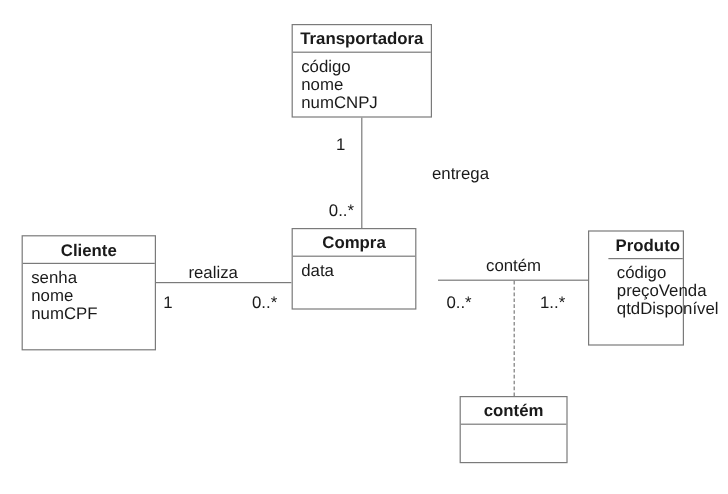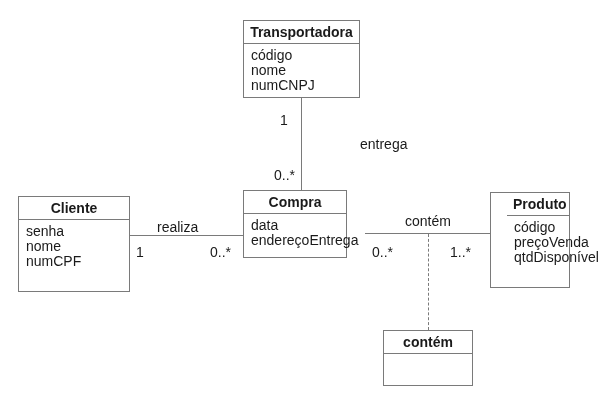--- a/index.html
+++ b/index.html
@@ -73,21 +73,20 @@
       <div class="attr">senha</div>
       <div class="attr">nome</div>
       <div class="attr">numCPF</div>
     </div>
   </div>
 
   <div class="uml-class" style="left:243px; top:190px; width:104px; min-height:68px;">
     <div class="title">Compra</div>
     <div class="attrs">
       <div class="attr">data</div>
-      <div class="attr">endereçoEntrega</div>
     </div>
   </div>
 
   <div class="uml-class" style="left:490px; top:192px; width:80px; min-height:96px;padding-left:16px;">
     <div class="title">Produto</div>
     <div class="attrs">
       <div class="attr">código</div>
       <div class="attr">preçoVenda</div>
       <div class="attr">qtdDisponível</div>
     </div>

